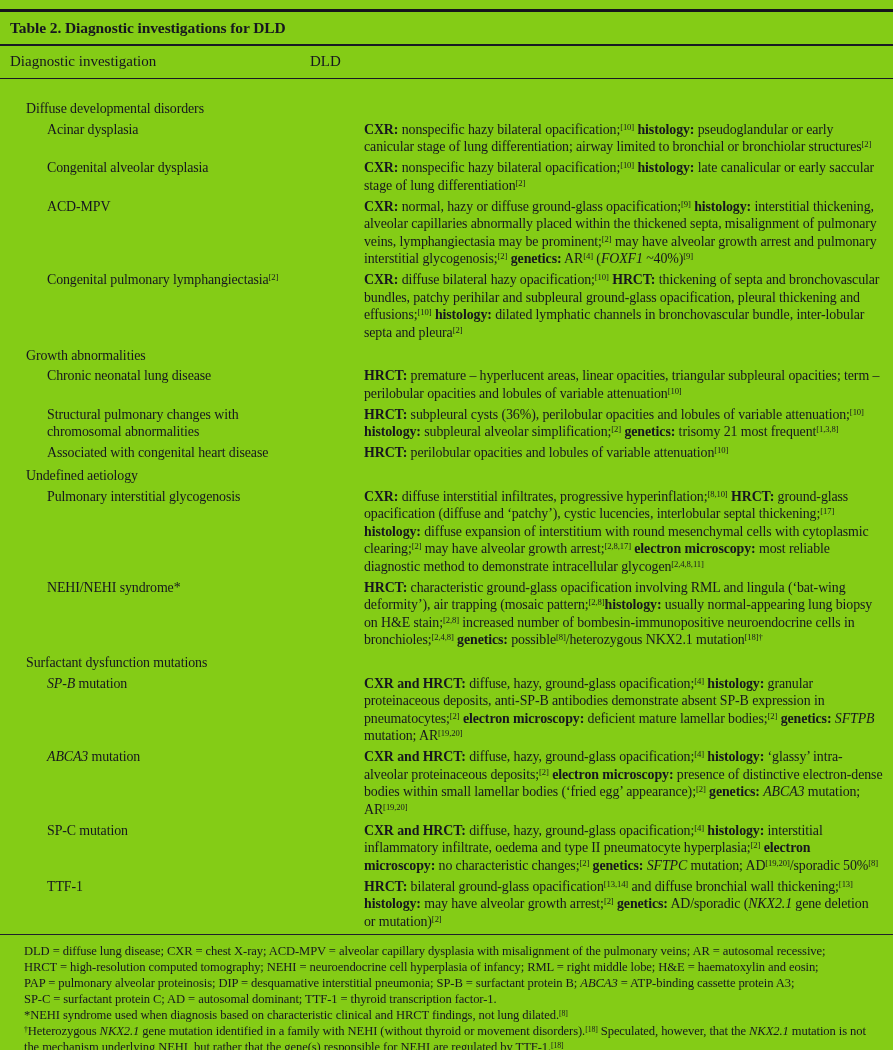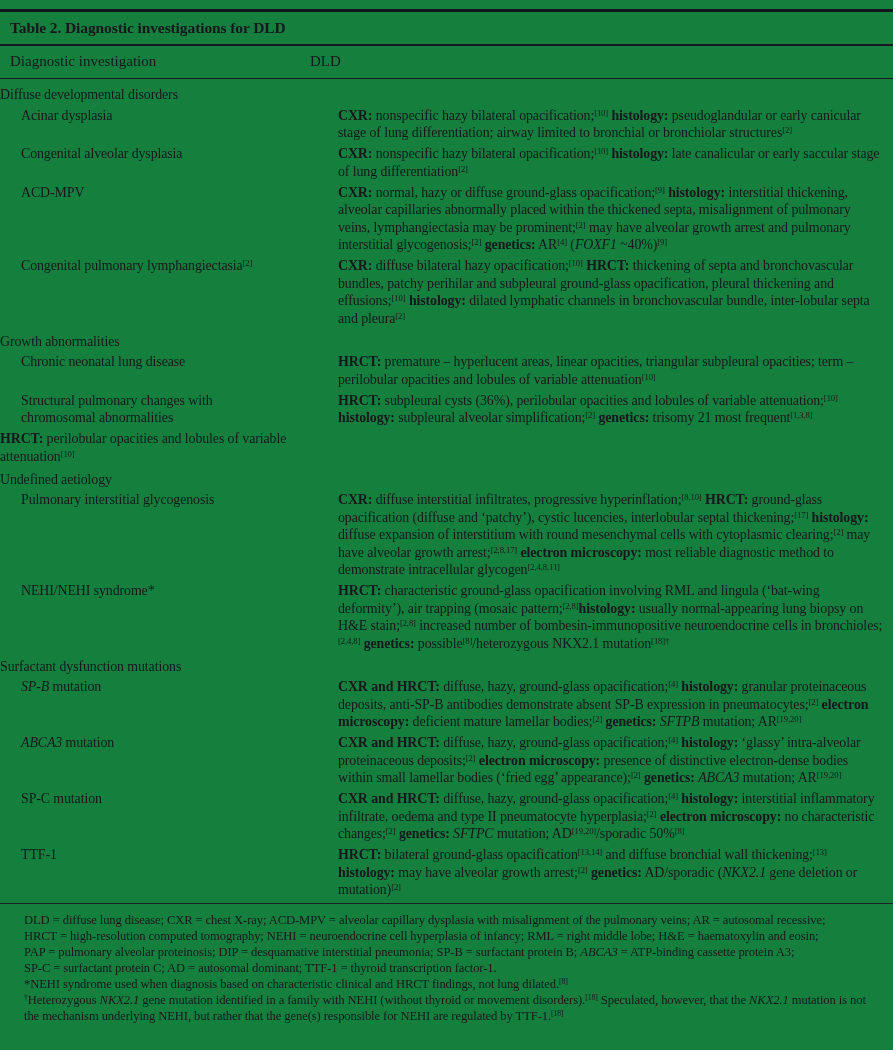--- a/index.html
+++ b/index.html
@@ -1,27 +1,27 @@
 <!DOCTYPE html>
 <html><head>
 <meta charset="utf-8">
 <style>
   html,body{margin:0;padding:0;background:#ffffff;}
   .paper{
     width:893px;height:1050px;box-sizing:border-box;
-    background:#15803d;color:#16161f;
+    background:#84cc16;color:#16161f;
     font-family:"Liberation Serif","DejaVu Serif",serif;
     padding-top:9px;overflow:hidden;position:relative;
   }
   .rule-thick{height:3px;background:#14141c;}
   .rule-thin{height:1.5px;background:#1a1a24;}
   .rule-hair{height:1px;background:#20202c;}
   .title{font-weight:bold;font-size:15.5px;line-height:20px;padding:6px 10px 6px 10px;letter-spacing:-0.1px;}
   .colhead{display:grid;grid-template-columns:300px 1fr;font-size:15px;line-height:19px;padding:6px 10px 7px 10px;}
-  .tbody{padding:5px 8px 0 0;}
+  .tbody{padding:5px 8px 0 26px;margin-top:14px;}
   .sec{font-size:13.9px;line-height:17.5px;padding:2px 0 3px 0;letter-spacing:-0.1px;}
   .row{display:grid;grid-template-columns:290px 1fr;margin:0 0 3.5px 0;gap:48px;}
   .cell{font-size:13.9px;line-height:17.5px;letter-spacing:-0.1px;}
   .label{padding-left:21px;padding-right:10px;}
   .value{padding-right:2px;}
   .b{font-weight:bold;}
   .i{font-style:italic;}
   sup{font-size:0.62em;line-height:0;position:relative;top:-0.45em;vertical-align:baseline;}
   .fnwrap{margin-top:4px;}
   .footnotes{padding:8px 10px 0 24px;}
@@ -60,20 +60,21 @@
       <div class="sec"><span>Growth abnormalities</span></div>
       <div class="row">
         <div class="cell label"><span>Chronic neonatal lung disease</span></div>
         <div class="cell value"><span class="b">HRCT:</span><span> premature – hyperlucent areas, linear opacities, triangular subpleural opacities; term – perilobular opacities and lobules of variable attenuation</span><sup>[10]</sup></div>
       </div>
       <div class="row">
         <div class="cell label"><span>Structural pulmonary changes with chromosomal abnormalities</span></div>
         <div class="cell value"><span class="b">HRCT:</span><span> subpleural cysts (36%), perilobular opacities and lobules of variable attenuation;</span><sup>[10]</sup><span> </span><span class="b">histology:</span><span> subpleural alveolar simplification;</span><sup>[2]</sup><span> </span><span class="b">genetics:</span><span> trisomy 21 most frequent</span><sup>[1,3,8]</sup></div>
       </div>
       <div class="row">
+        <div class="cell label"><span>Associated with congenital heart disease</span></div>
         <div class="cell value"><span class="b">HRCT:</span><span> perilobular opacities and lobules of variable attenuation</span><sup>[10]</sup></div>
       </div>
       <div class="sec"><span>Undefined aetiology</span></div>
       <div class="row">
         <div class="cell label"><span>Pulmonary interstitial glycogenosis</span></div>
         <div class="cell value"><span class="b">CXR:</span><span> diffuse interstitial infiltrates, progressive hyperinflation;</span><sup>[8,10]</sup><span> </span><span class="b">HRCT:</span><span> ground-glass opacification (diffuse and ‘patchy’), cystic lucencies, interlobular septal thickening;</span><sup>[17]</sup><span> </span><span class="b">histology:</span><span> diffuse expansion of interstitium with round mesenchymal cells with cytoplasmic clearing;</span><sup>[2]</sup><span> may have alveolar growth arrest;</span><sup>[2,8,17]</sup><span> </span><span class="b">electron microscopy:</span><span> most reliable diagnostic method to demonstrate intracellular glycogen</span><sup>[2,4,8,11]</sup></div>
       </div>
       <div class="row">
         <div class="cell label"><span>NEHI/NEHI syndrome*</span></div>
         <div class="cell value"><span class="b">HRCT:</span><span> characteristic ground-glass opacification involving RML and lingula (‘bat-wing deformity’), air trapping (mosaic pattern;</span><sup>[2,8]</sup><span class="b">histology:</span><span> usually normal-appearing lung biopsy on H&amp;E stain;</span><sup>[2,8]</sup><span> increased number of bombesin-immunopositive neuroendocrine cells in bronchioles;</span><sup>[2,4,8]</sup><span> </span><span class="b">genetics:</span><span> possible</span><sup>[8]</sup><span>/heterozygous NKX2.1 mutation</span><sup>[18]†</sup></div>

